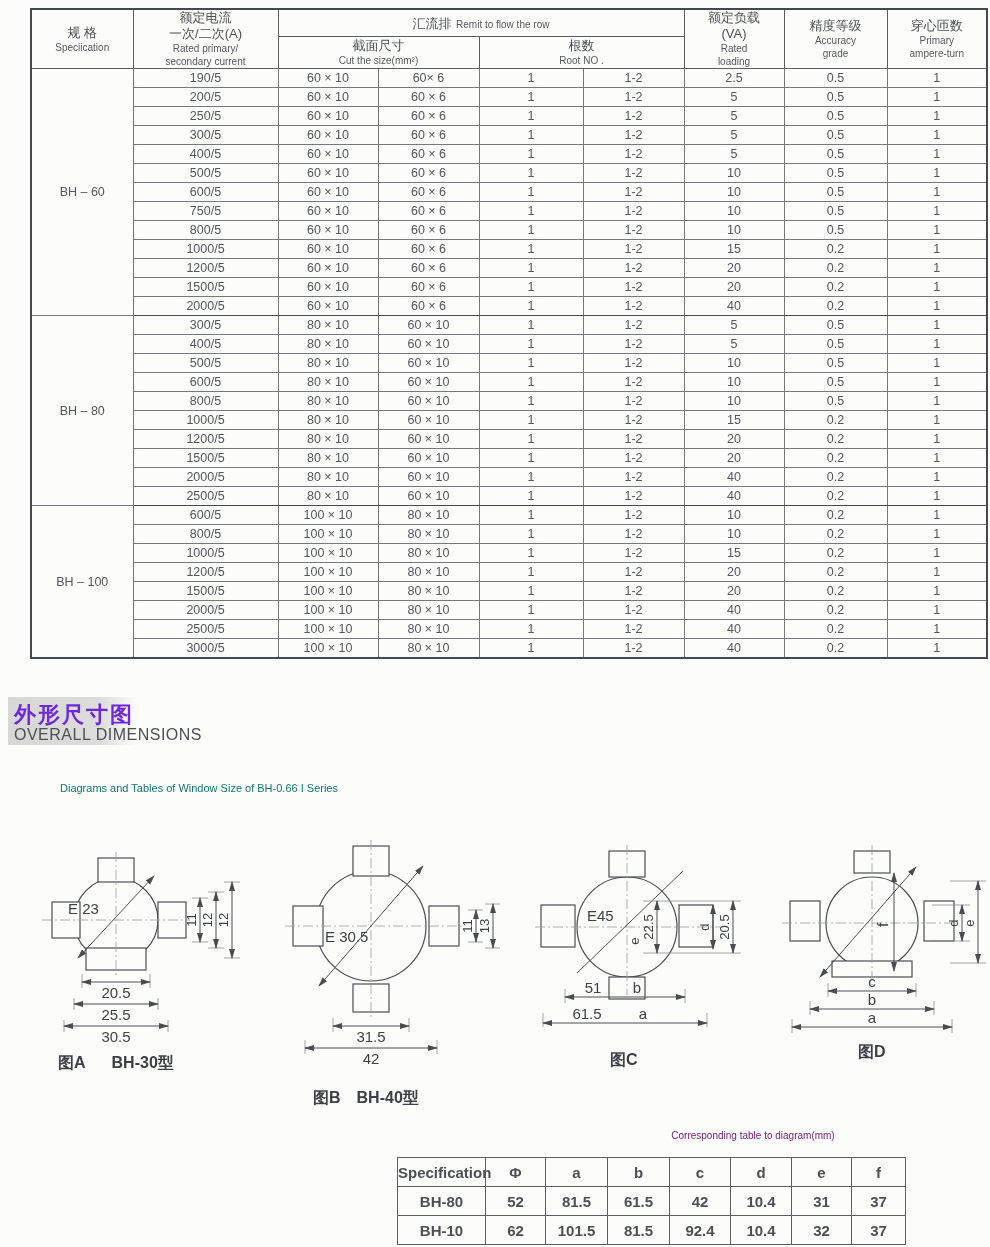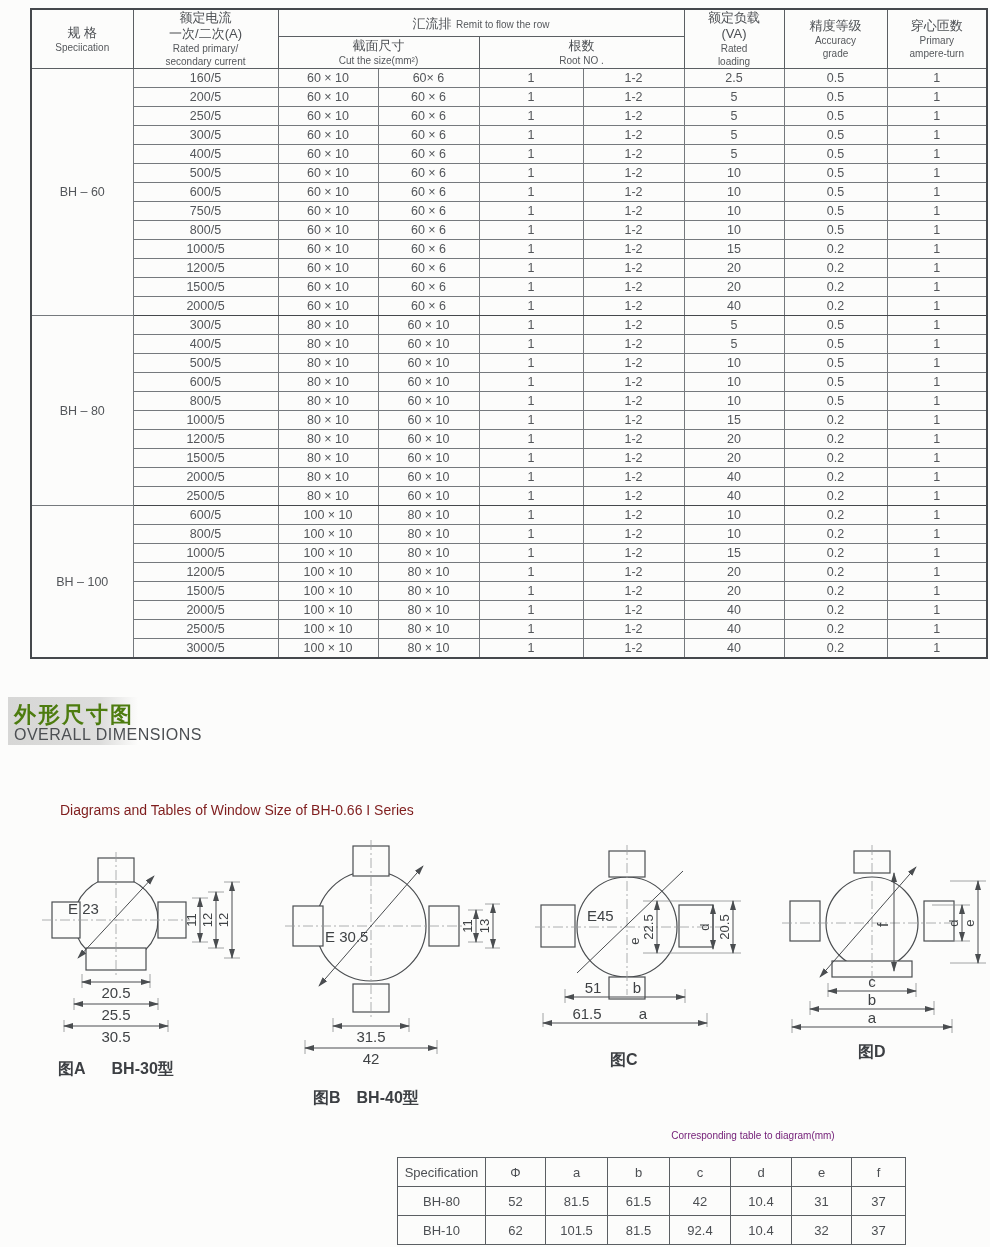--- a/index.html
+++ b/index.html
@@ -25,24 +25,24 @@
   table.spec td { font-size:12.5px; height:19px; line-height:18px; color:#53565a; }
   table.spec tr.g-end td { border-bottom:1.5px solid #45484c; }
   .zh { font-size:13px; line-height:16px; color:#4c4f53; }
   .en { font-size:10px; line-height:13px; color:#55585c; }
   .hpad { padding:3px 0 4px 0; }
 
   
   .hl-band { position:absolute; left:8px; top:697px; width:130px; height:48px;
     background:linear-gradient(90deg,#d7d7d6 0%,#dcdcdb 70%,rgba(220,220,219,0)); }
   .sec-zh { position:absolute; left:14px; top:700px; font-size:22px; letter-spacing:2px;
-    color:#4d7c0f; font-weight:bold; }
+    color:#6d28d9; font-weight:bold; }
   .sec-en { position:absolute; left:14px; top:726px; font-size:16px; letter-spacing:0.5px;
     color:#4c4f53; }
-  .subtitle { position:absolute; left:60px; top:802px; font-size:14px; color:#7f1d1d; }
+  .subtitle { position:absolute; left:60px; top:782px; font-size:11px; color:#0f766e; }
 
   
   .fig { position:absolute; }
   svg text { fill:#3f4245; font-size:13px; }
   svg .big { font-size:15px; }
   .shape { stroke:#4a4d50; stroke-width:1.2; fill:none; }
   .shapebg { stroke:#4a4d50; stroke-width:1.2; fill:#fcfcfb; }
   .cl { stroke:#9a9da0; stroke-width:0.8; stroke-dasharray:10 3 2 3; }
   .dim { stroke:#4a4d50; stroke-width:1; fill:none; }
   .ext { stroke:#8a8d90; stroke-width:0.8; }
@@ -52,21 +52,21 @@
 
   
   .dim-title { position:absolute; left:600px; top:1130px; width:306px; text-align:center;
     font-size:10px; color:#701a75; }
   table.dims {
     position:absolute; left:397px; top:1157px; width:508px;
     border-collapse:collapse; table-layout:fixed; border:1.5px solid #45484c;
   }
   table.dims th, table.dims td {
     border:1px solid #5b5f63; text-align:center; vertical-align:middle;
-    font-weight:normal; font-size:13px; color:#4c4f53; height:29px;
+    font-weight:bold; font-size:15px; color:#4c4f53; height:29px;
   }
 </style>
 </head>
 <body>
 
 <div class="page">
 
   <table class="spec">
     <colgroup>
       <col style="width:102px">
@@ -121,21 +121,21 @@
         </th>
         <th colspan="2">
           <div class="zh">根数</div>
           <div class="en">Root NO .</div>
         </th>
       </tr>
     </thead>
     <tbody>
         <tr>
           <td rowspan="13">BH – 60</td>
-          <td>160/5</td>
+          <td>190/5</td>
           <td>60 × 10</td>
           <td>60×  6</td>
           <td>1</td>
           <td>1-2</td>
           <td>2.5</td>
           <td>0.5</td>
           <td>1</td>
         </tr>
         <tr>
           <td>200/5</td>
@@ -487,21 +487,21 @@
       <line class="ext" x1="26" y1="172" x2="26" y2="184"></line>
         <line class="ext" x1="130" y1="172" x2="130" y2="184"></line>
       <line class="dim" x1="44" y1="134" x2="112" y2="134" marker-start="url(#mas)" marker-end="url(#mae)"></line>
       <line class="dim" x1="36" y1="156" x2="120" y2="156" marker-start="url(#mas)" marker-end="url(#mae)"></line>
       <line class="dim" x1="26" y1="178" x2="130" y2="178" marker-start="url(#mas)" marker-end="url(#mae)"></line>
       <text class="big" text-anchor="middle" x="78" y="150">20.5</text>
       <text class="big" text-anchor="middle" x="78" y="172">25.5</text>
       <text class="big" text-anchor="middle" x="78" y="194">30.5</text>
     </g>
   </svg>
-  <div class="caption" style="left:58px; top:1053px;margin-top:6px;">
+  <div class="caption" style="left:58px; top:1053px;">
     <span>图A</span><span class="gap"></span><span>BH-30型</span>
   </div>
 
   <svg class="fig" style="left:283px; top:838px;" width="245" height="232" viewBox="0 0 245 232">
     <defs>
       <marker id="mbe" markerWidth="10" markerHeight="8" refX="9" refY="3" orient="auto" markerUnits="userSpaceOnUse">
           <path d="M0,0 L10,3 L0,6 Z" fill="#4a4d50"></path>
         </marker>
       <marker id="mbs" markerWidth="10" markerHeight="8" refX="1" refY="3" orient="auto" markerUnits="userSpaceOnUse">
           <path d="M10,0 L0,3 L10,6 Z" fill="#4a4d50"></path>

